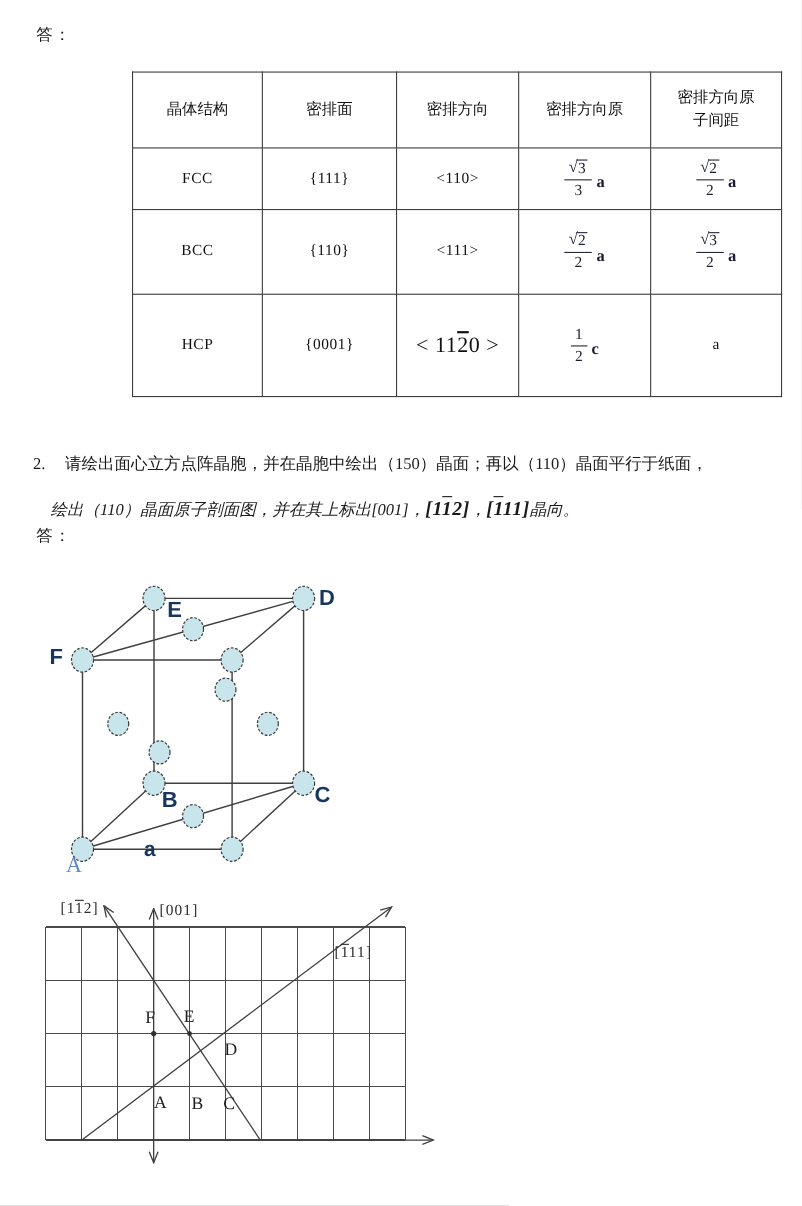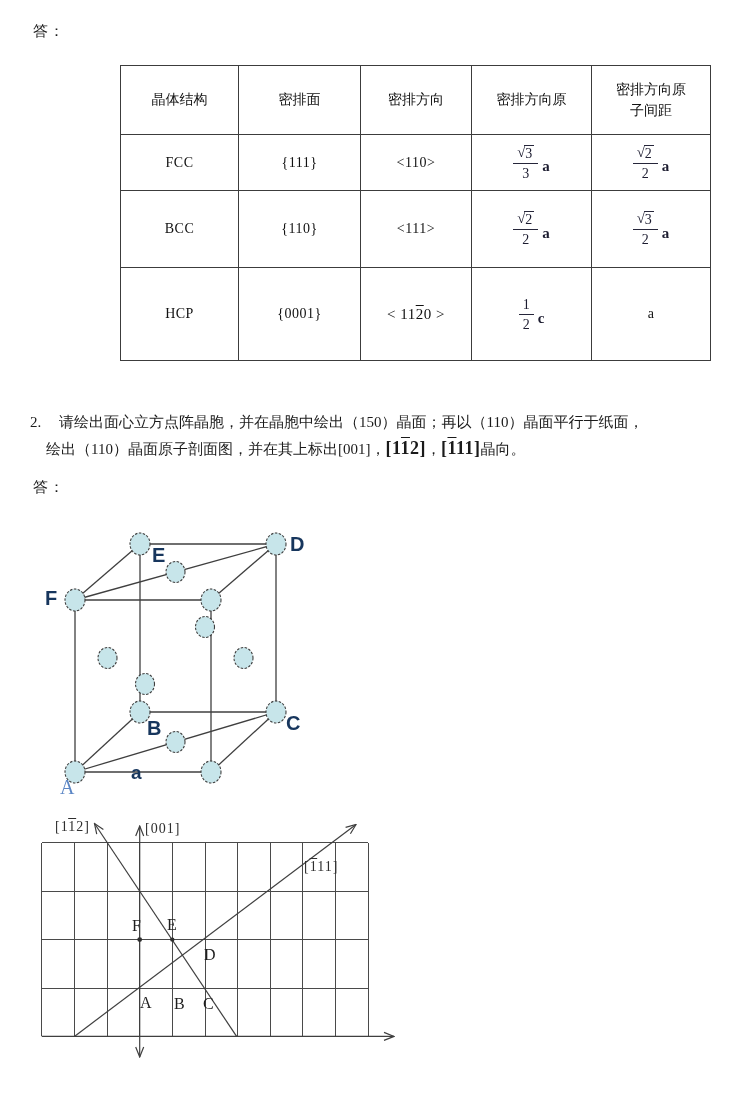--- a/index.html
+++ b/index.html
@@ -148,42 +148,42 @@
                 </span>
                 <span class="fden">2</span>
               </span>
               <span class="fsuffix">a</span>
             </span>
         </td>
       </tr>
       <tr style="height:93px">
         <td class="sym">HCP</td>
         <td class="sym">{0001}</td>
-        <td class="sym" style="font-size:15px">
+        <td class="sym" style="font-size:20px">
           <span>&lt; 11</span><span class="ovl">2</span><span>0 &gt;</span>
         </td>
         <td>
           <span class="frac">
               <span class="fstack">
                 <span class="fnum">
                   <span>1</span>
                 </span>
                 <span class="fden">2</span>
               </span>
               <span class="fsuffix">c</span>
             </span>
         </td>
         <td class="sym">a</td>
       </tr>
     </tbody>
   </table>
 
   <div class="abs qtext" style="left:30px;top:411px;">2.</div>
   <div class="abs qtext" style="left:59px;top:411px;">请绘出面心立方点阵晶胞，并在晶胞中绘出（150）晶面；再以（110）晶面平行于纸面，</div>
-  <div class="abs qtext" style="left:46px;top:437px;">
+  <div class="abs qtext" style="left:46px;top:451px;font-style:italic;">
     <span>绘出（110）晶面原子剖面图，并在其上标出</span><span>[001]</span><span>，</span><span class="vec"><span>[1</span><span class="ovl">1</span><span>2]</span></span><span>，</span><span class="vec"><span>[</span><span class="ovl">1</span><span>11]</span></span><span>晶向。</span>
   </div>
 
   <div class="abs answer-label" style="left:33px;top:478px;">答：</div>
 
   <svg class="abs" style="left:30px;top:515px;" width="300" height="300" viewBox="30 515 300 300">
     <g stroke="var(--line)" stroke-width="1.3" fill="none">
 
       <line x1="75" y1="600" x2="211" y2="600"></line>
       <line x1="75" y1="600" x2="75" y2="772"></line>

